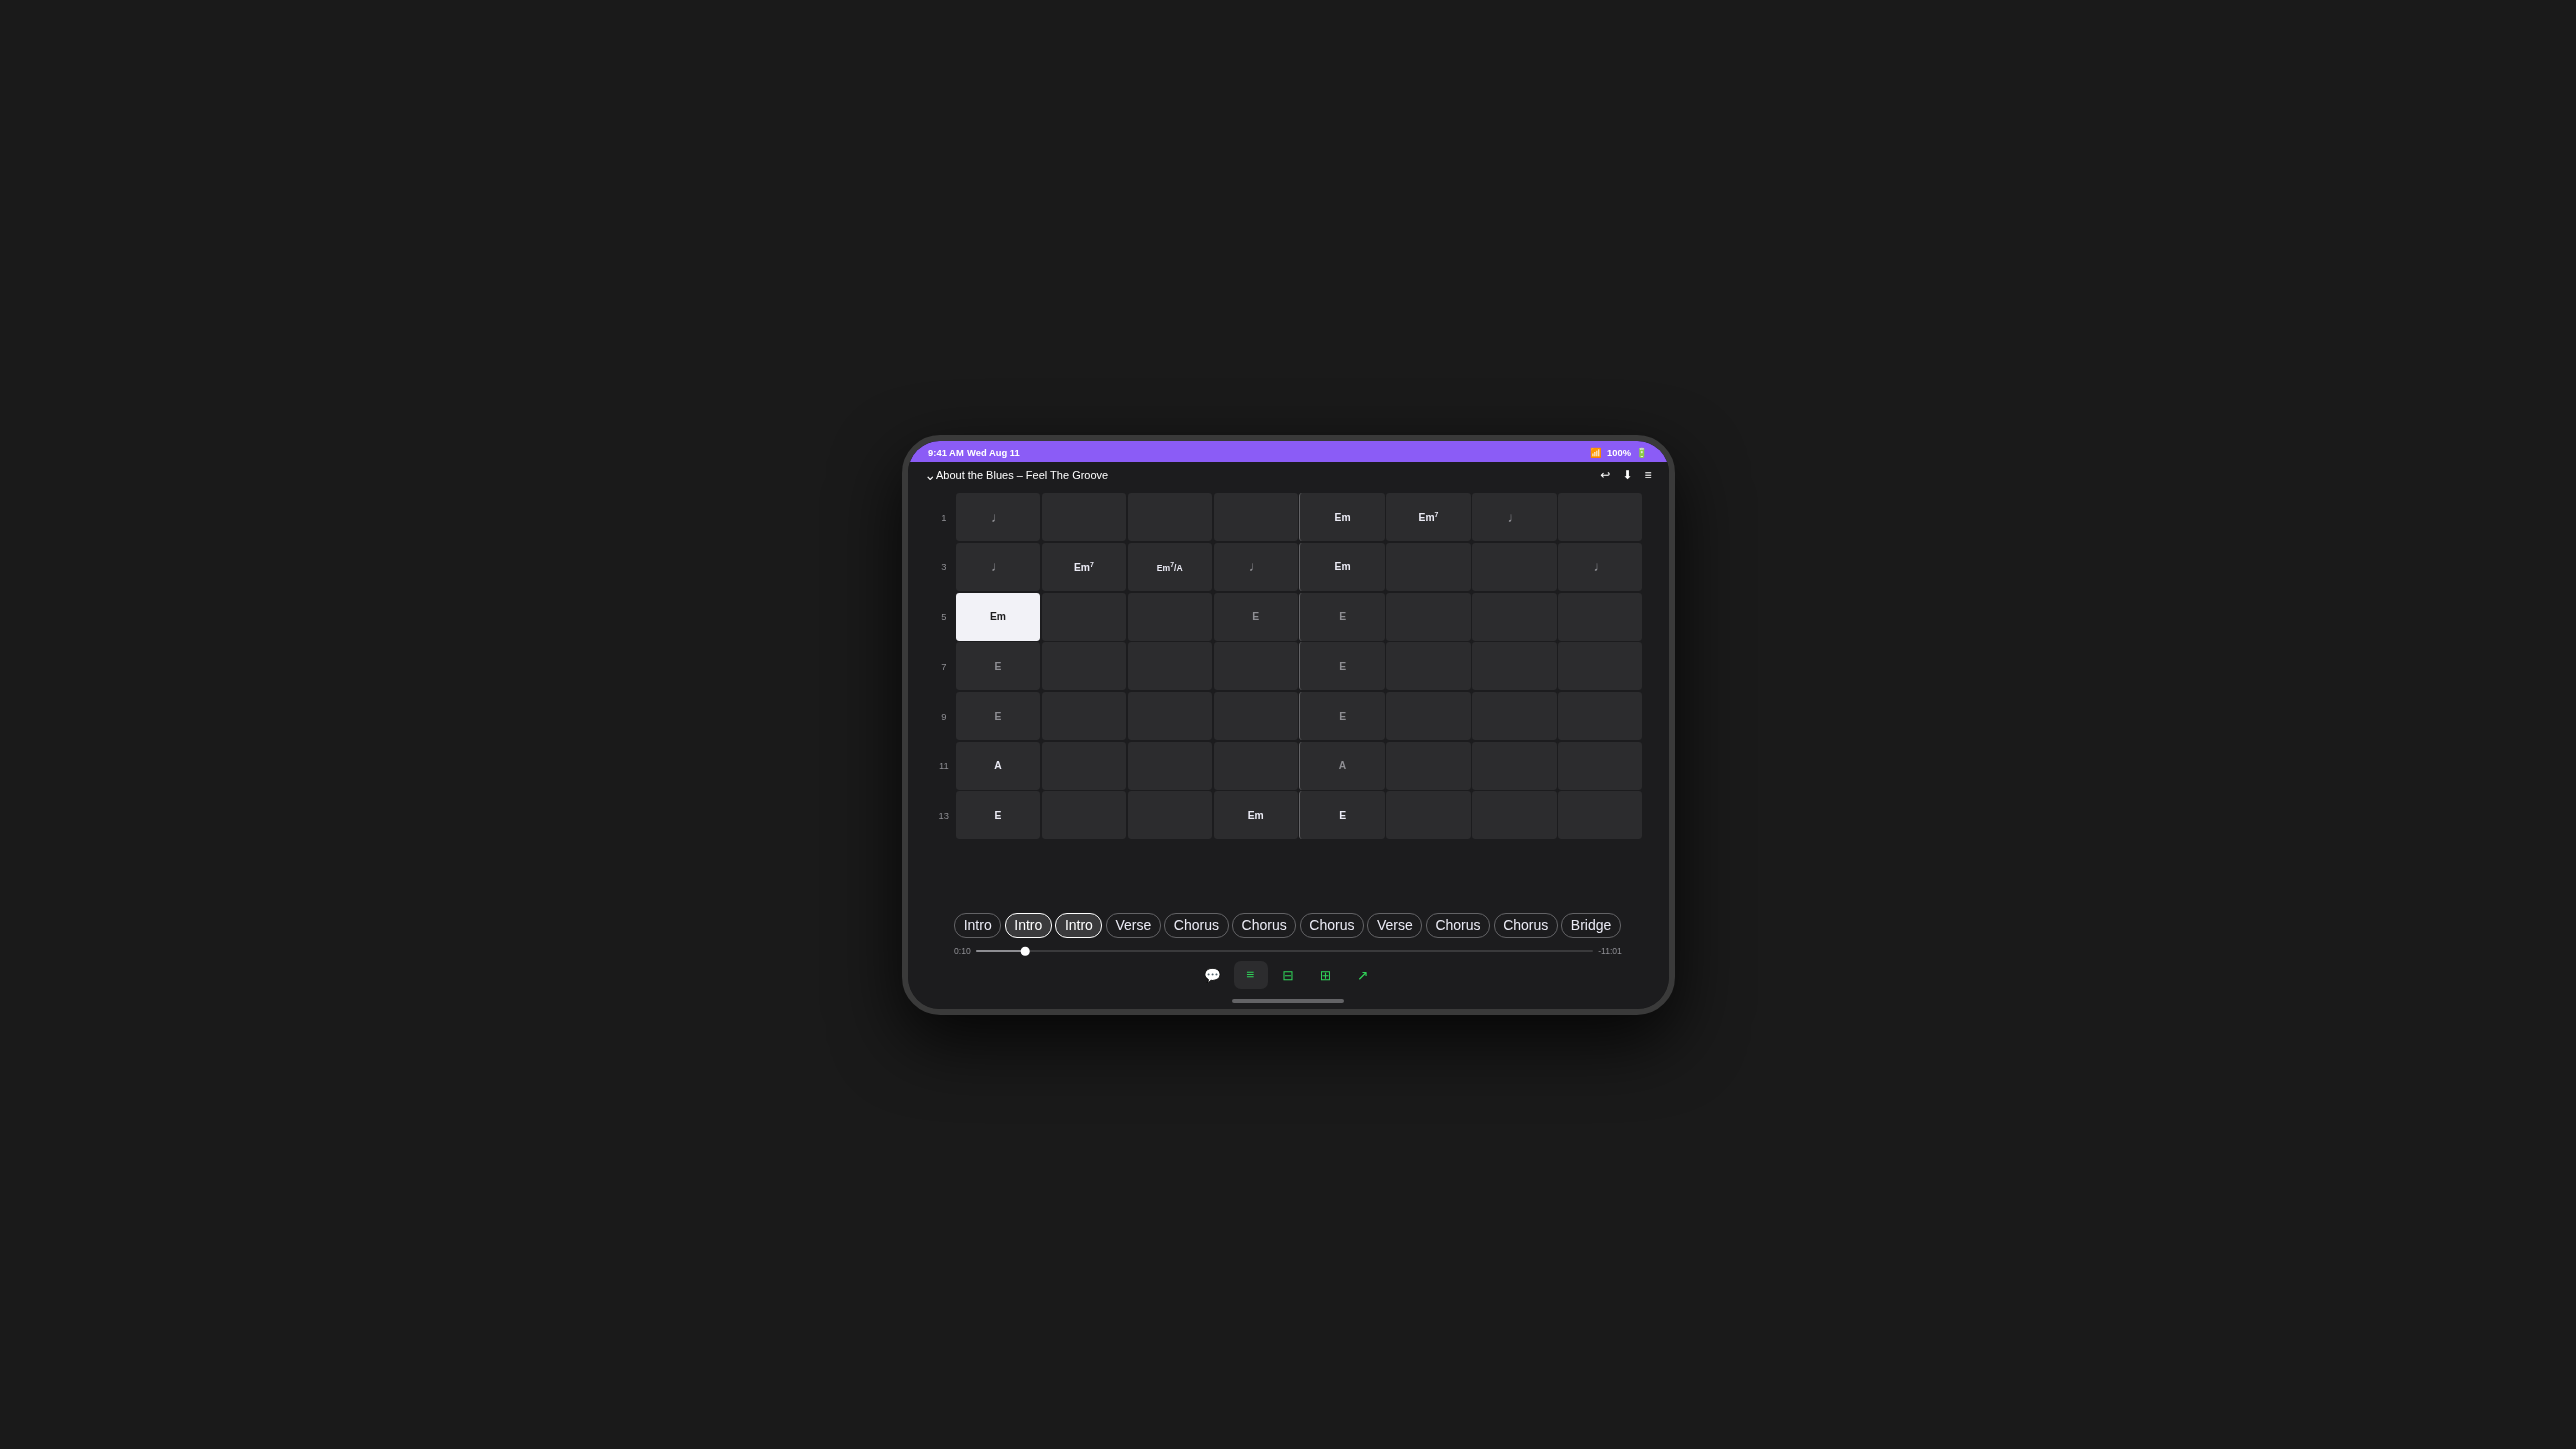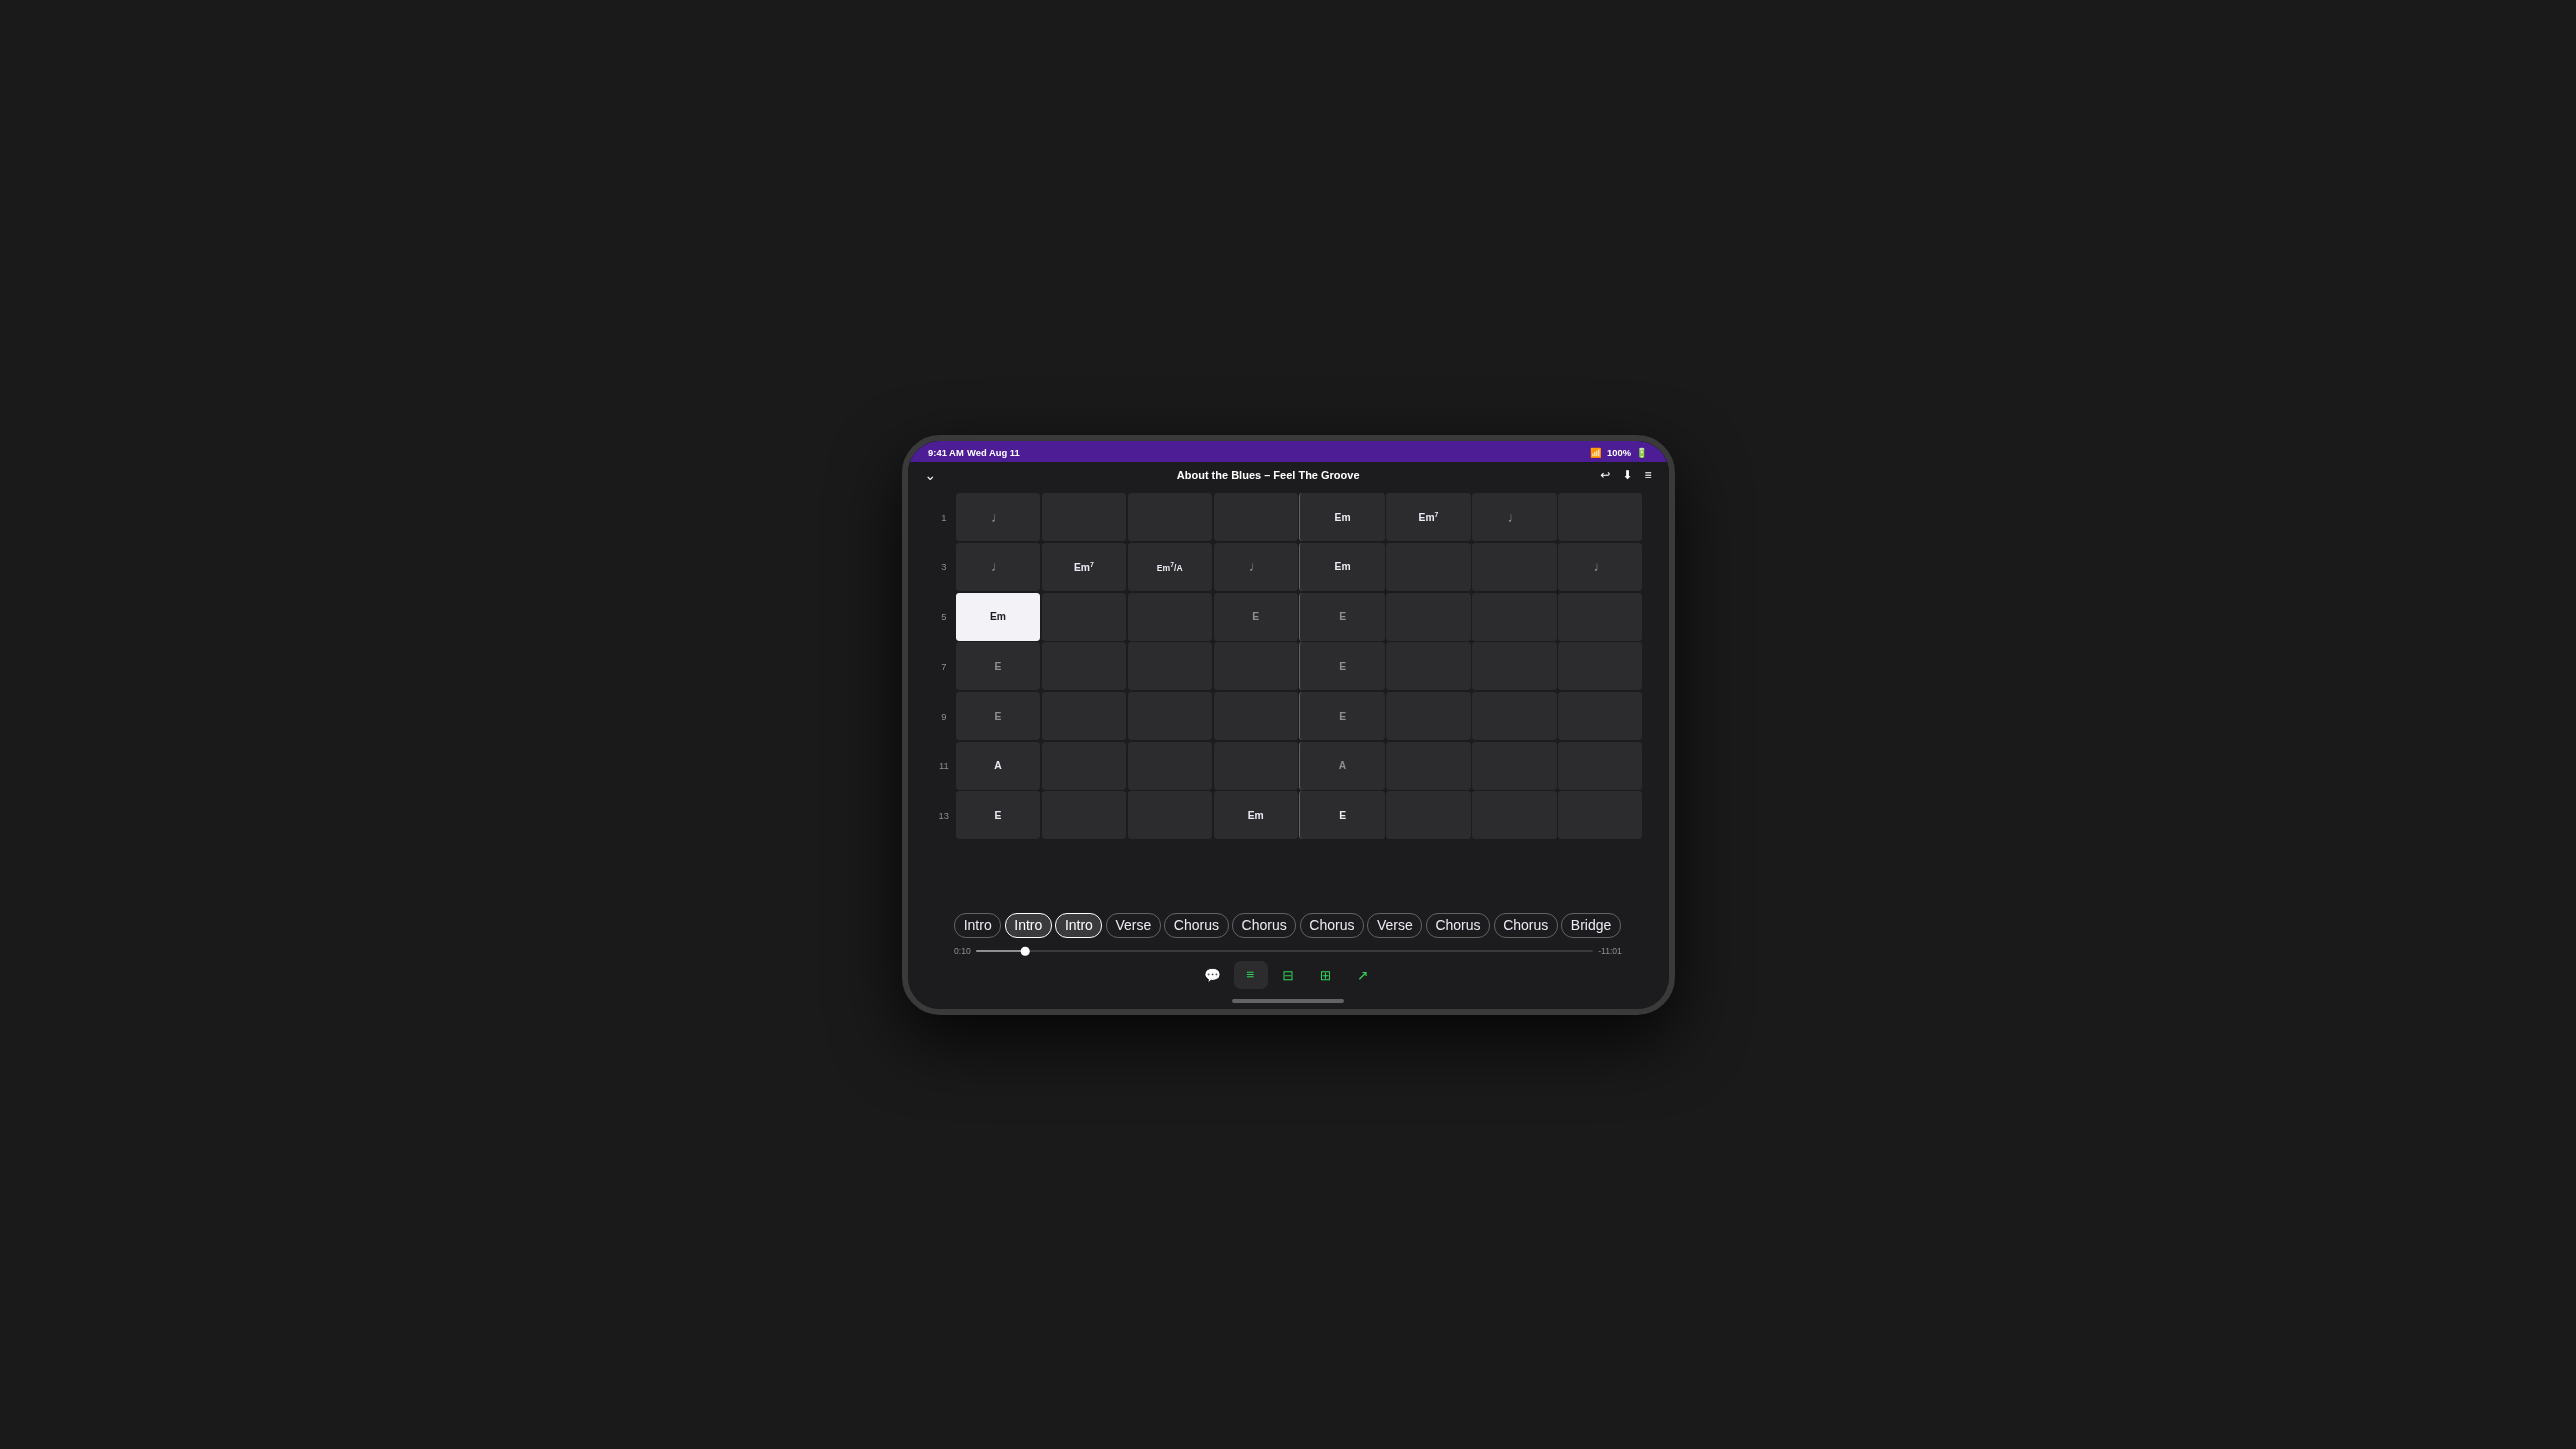--- a/index.html
+++ b/index.html
@@ -29,21 +29,21 @@
       overflow: hidden;
       display: flex;
       flex-direction: column;
     }
     
     .status-bar {
       display: flex;
       justify-content: space-between;
       align-items: center;
       padding: 6.9px 20.6px 3.4px;
-      background: #4c1d95;
+      background: #8b5cf6;
       flex-shrink: 0;
     }
     .status-time {
       font-size: 9.4px;
       color: #fff;
       font-weight: 600;
     }
     .status-right {
       display: flex;
       align-items: center;
@@ -55,22 +55,21 @@
       align-items: center;
       justify-content: space-between;
       padding: 5.2px 17px 6.9px;
       background: #1c1c1e;
       flex-shrink: 0;
     }
     .header-left { display: flex; align-items: center; gap: 6.9px; }
     .header-title {
       color: #fff;
       font-size: 11px;
-      font-weight: 700;
-      text-align: center;
+      font-weight: 400;
       flex: 1;
     }
     .header-right { display: flex; align-items: center; gap: 12px; }
     .header-icon { color: #fff; font-size: 13.7px; cursor: pointer; }
     
     .main-content {
       flex: 1;
       display: flex;
       flex-direction: column;
       overflow: hidden;

